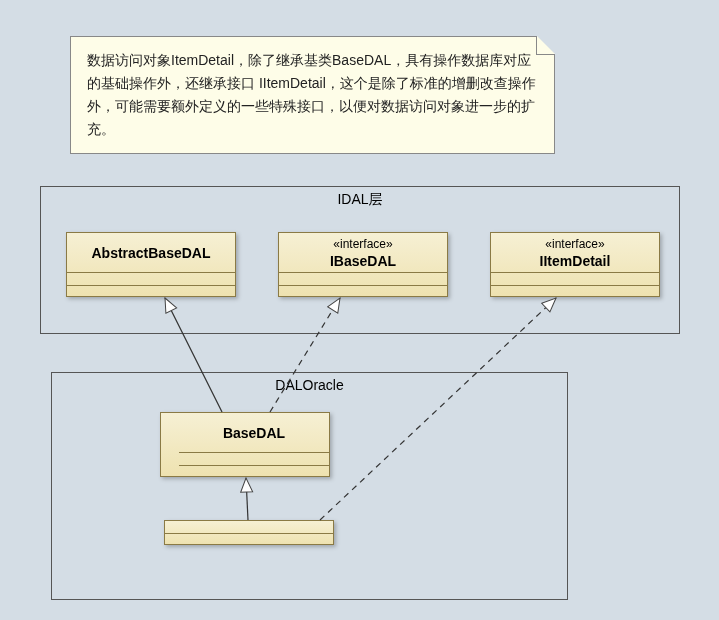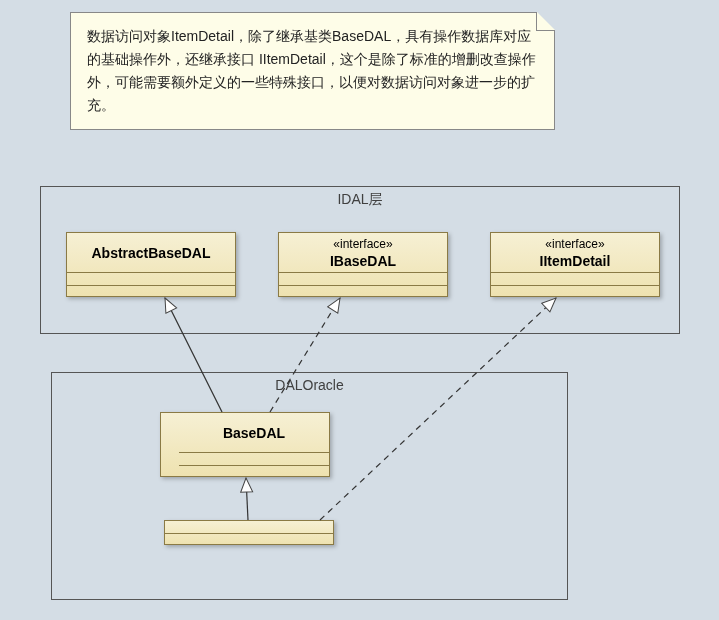--- a/index.html
+++ b/index.html
@@ -46,21 +46,21 @@
     border: 1px solid #555;
     background: transparent;
     box-sizing: border-box;
   }
   .package-label {
     position: absolute;
     top: 4px;
     left: 50%;
     transform: translateX(-50%);
     font-size: 14px;
-    color: #404040;
+    color: #000000;
   }
   .class-box {
     position: absolute;
     background: linear-gradient(to bottom, #f6f0d4 0%, #eee2b0 100%);
     border: 1px solid #8a7a45;
     box-shadow: 2px 2px 4px rgba(0,0,0,0.25);
     box-sizing: border-box;
   }
   .class-name {
     text-align: center;
@@ -94,21 +94,21 @@
     top: 0;
     left: 0;
     width: 719px;
     height: 620px;
     pointer-events: none;
   }
 </style>
 </head>
 <body>
 
-<div class="note" style="left:70px; top:12px; width:485px; height:118px;">
+<div class="note" style="left:70px; top:36px; width:485px; height:118px;">
   <span>数据访问对象ItemDetail，除了继承基类BaseDAL，具有操作数据库对应的基础操作外，还继承接口
 IItemDetail，这个是除了标准的增删改查操作外，可能需要额外定义的一些特殊接口，以便对数据访问对象进一步的扩充。</span>
   <div class="note-corner"></div>
   <div class="note-fold"></div>
 </div>
 
 <div class="package" style="left:40px; top:186px; width:640px; height:148px;">
   <div class="package-label">IDAL层</div>
 </div>
 

